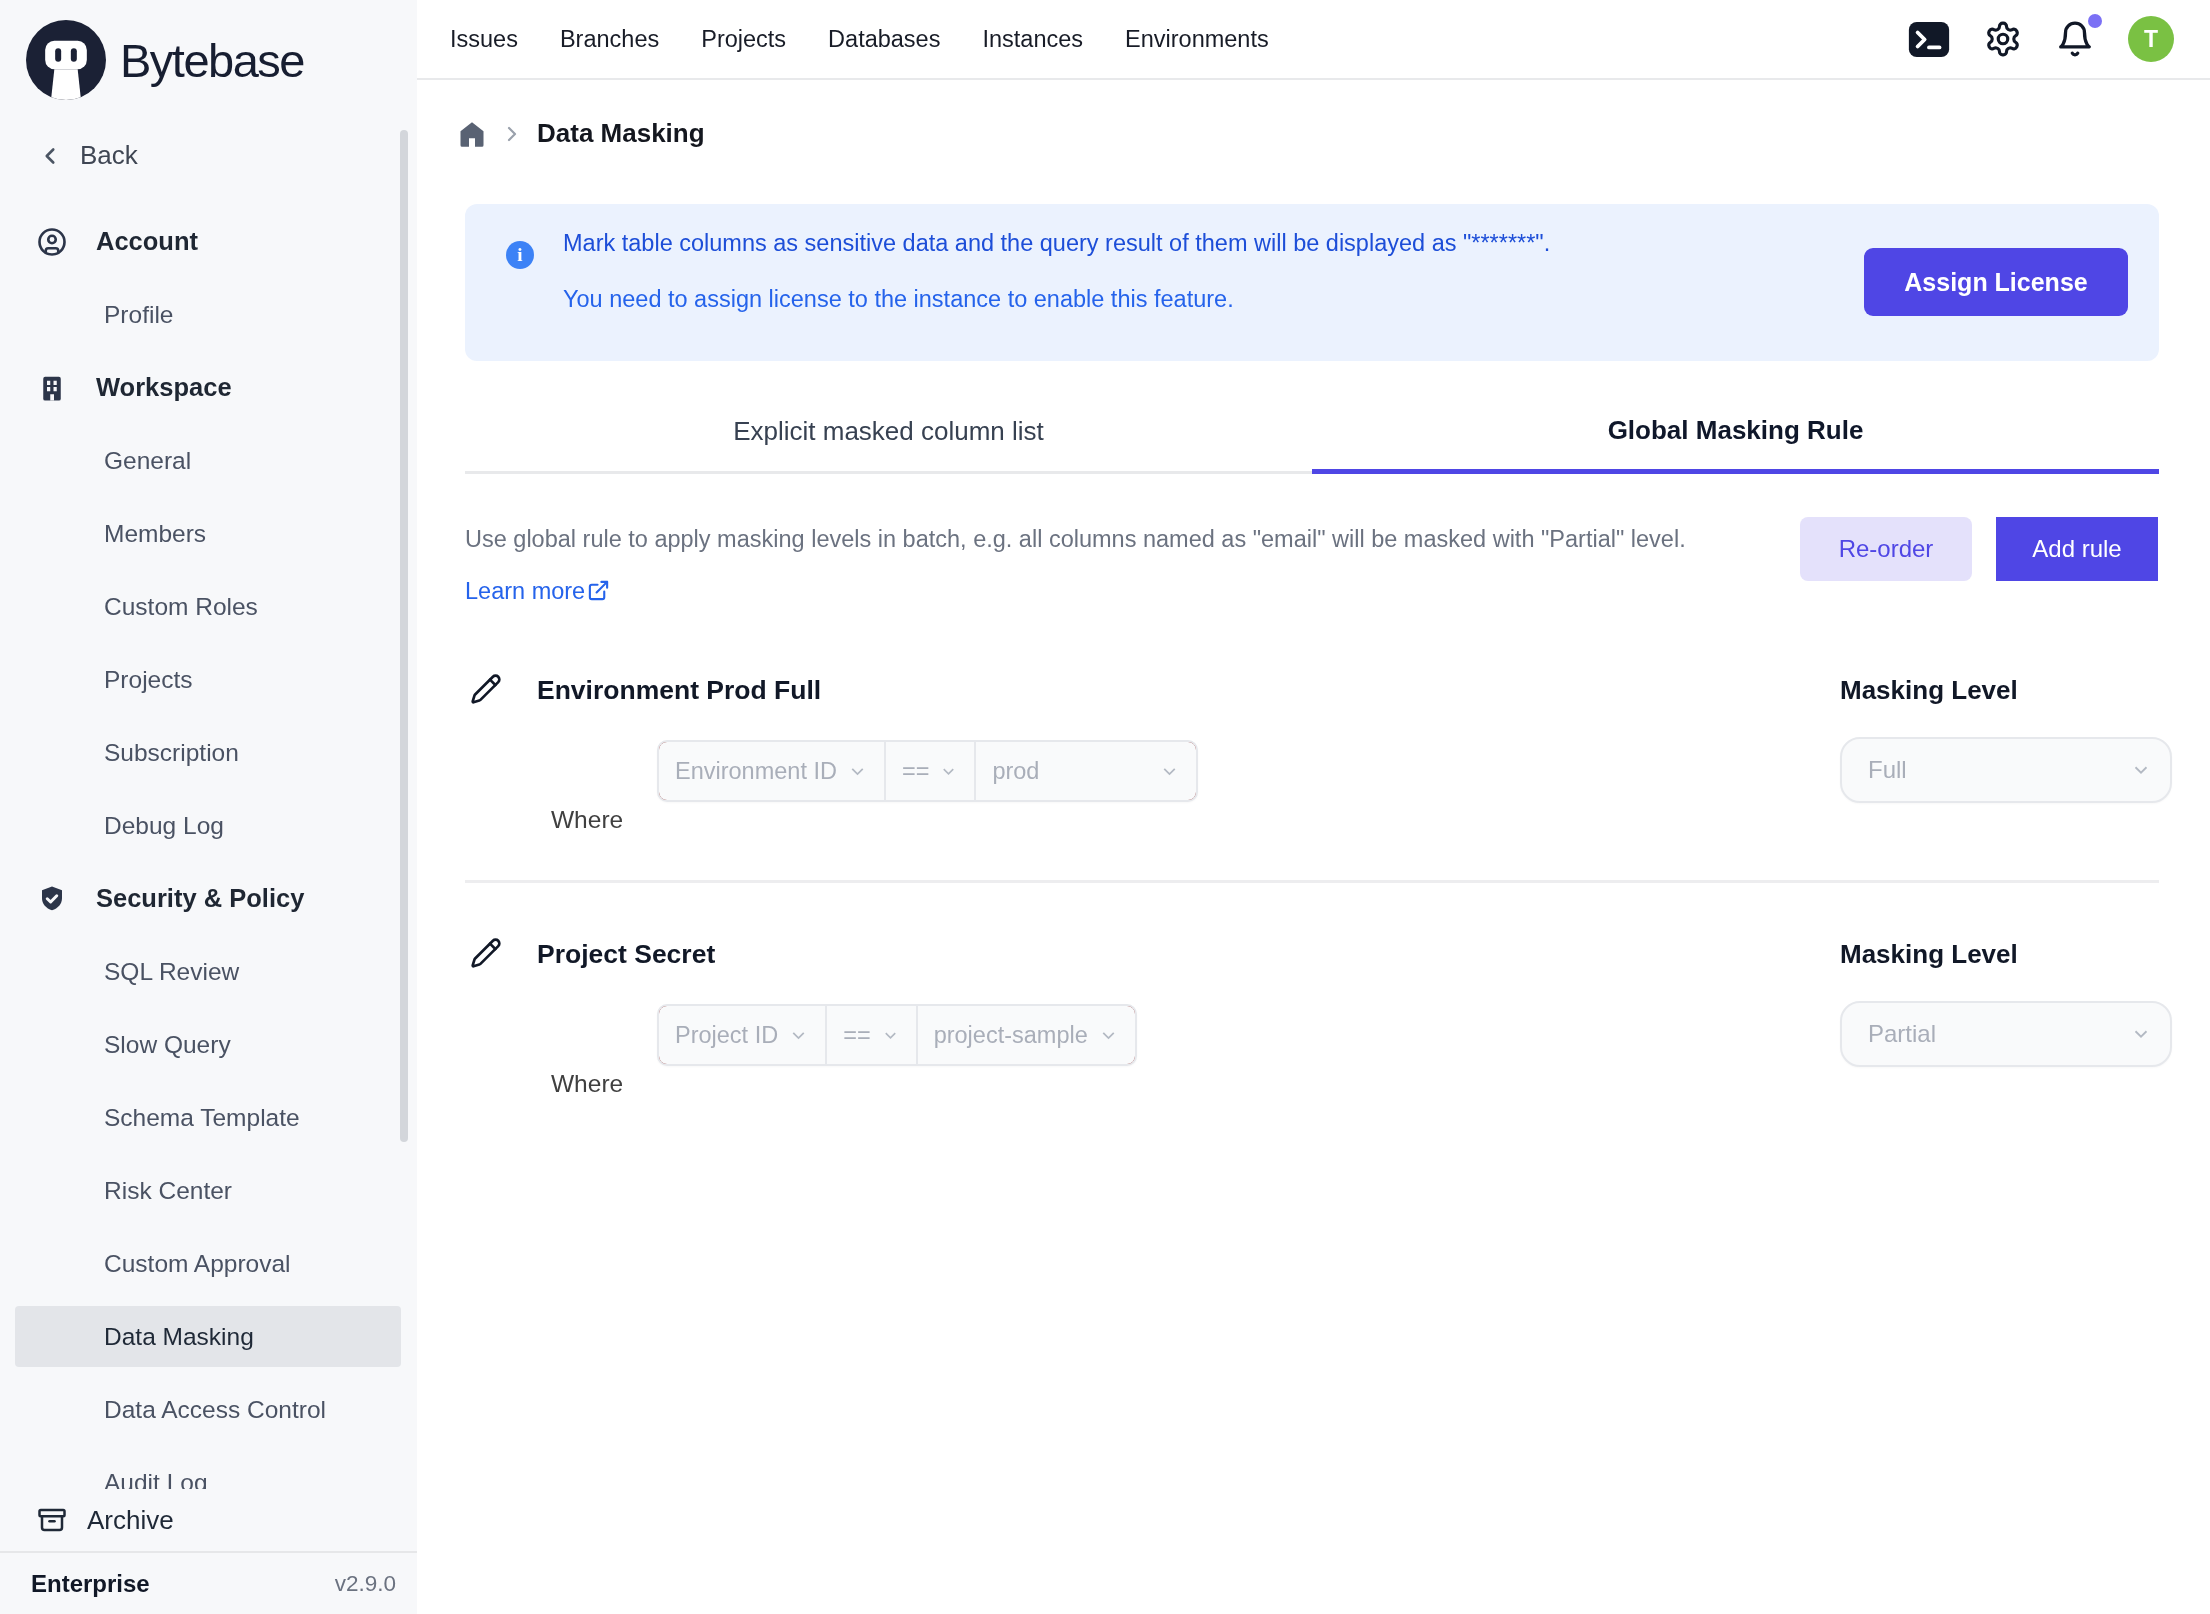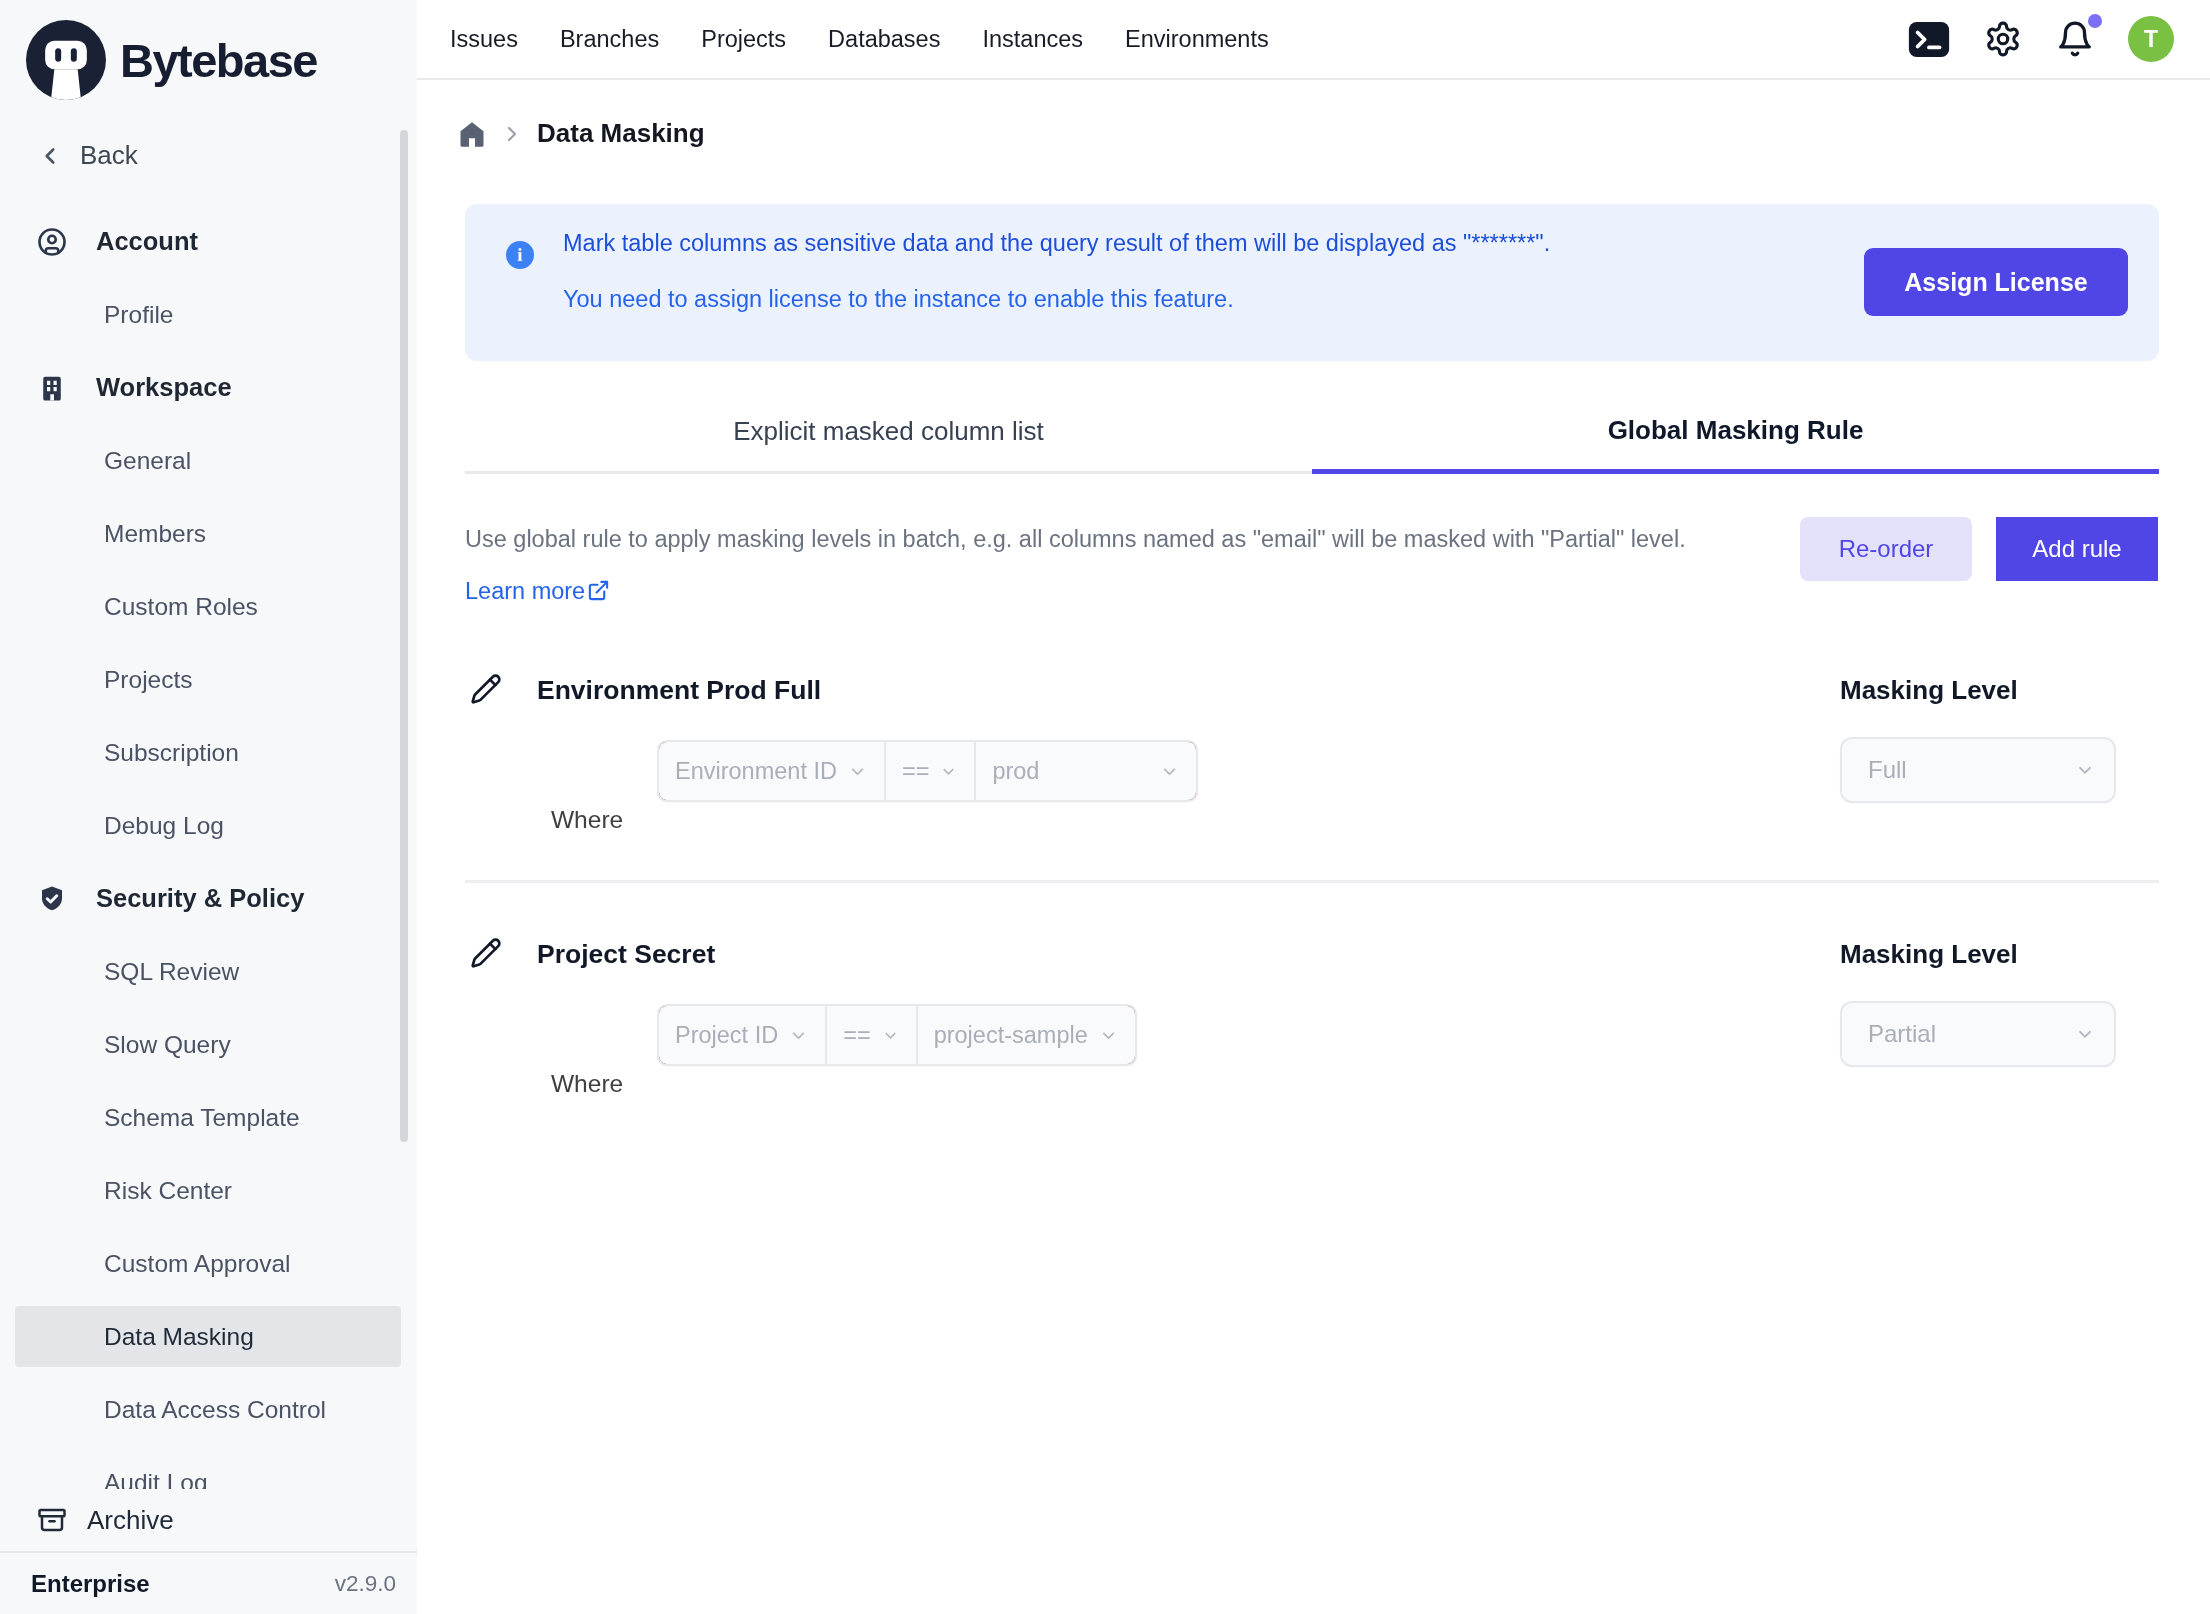--- a/index.html
+++ b/index.html
@@ -3,21 +3,21 @@
 <meta charset="utf-8">
 <style>
   * { margin:0; padding:0; box-sizing:border-box; }
   html,body { width:2210px; height:1614px; }
   body { font-family:"Liberation Sans", sans-serif; background:#ffffff; position:relative; overflow:hidden; color:#111827; }
   svg { display:block; }
 
   
   .sidebar { position:absolute; left:0; top:0; width:417px; height:1614px; background:#f7f8fa; }
   .logo { position:absolute; left:26px; top:20px; display:flex; align-items:center; gap:14px; cursor:pointer; }
-  .logo-word { font-size:47px; font-weight:700; letter-spacing:-1.5px; color:#171e31; }
+  .logo-word { font-size:47px; font-weight:400; letter-spacing:-1.5px; color:#171e31; }
   .back-row { position:absolute; left:37px; top:140px; display:flex; align-items:center; gap:17px; cursor:pointer; }
   .back-label { font-size:26px; color:#3f4653; font-weight:500; }
   .nav { position:absolute; left:0; top:205px; right:0; }
   .row { height:73px; display:flex; align-items:center; position:relative; cursor:pointer; }
   .row.header { padding-left:37px; gap:29px; }
   .row.header .hlabel { font-size:25.5px; font-weight:700; color:#1f2733; }
   .row.item { padding-left:104px; }
   .row.item .ilabel { font-size:24.5px; color:#4a5263; position:relative; z-index:2; }
   .active-pill { position:absolute; left:15px; right:16px; top:6px; height:61px; background:#e3e5e9; border-radius:4px; z-index:1; }
   .row.item.active .ilabel { color:#1f2937; }
@@ -61,21 +61,21 @@
 
   .rule { position:absolute; left:0; right:0; height:260px; }
   .rule .pencil { position:absolute; left:53px; top:0; cursor:pointer; }
   .rule .rtitle { position:absolute; left:120px; top:2px; font-size:26.5px; font-weight:600; color:#111827; }
   .rule .mlabel { position:absolute; left:1423px; top:2px; font-size:26px; font-weight:600; color:#111827; }
   .rule .wlabel { position:absolute; left:134px; top:85px; font-size:24.5px; color:#404040;margin-top:48px; }
   .cond-group { position:absolute; left:240px; top:67px; height:62px; display:flex; align-items:stretch; border:2px solid #e6e8ec; background:#7f1d1d; border-radius:10px; overflow:hidden; box-shadow:0 1px 2px rgba(0,0,0,0.03); }
   .cs { display:flex; align-items:center; gap:10px; padding:0 16px; font-size:23.5px; color:#a9aeb9; background:#f9fafb; border-right:2px solid #e6e8ec; cursor:pointer; }
   .cs:last-child { border-right:none; }
   .cs.value-wide { min-width:220px; justify-content:space-between; }
-  .lvl-select { position:absolute; left:1423px; top:64px; width:276px; height:66px; border:2px solid #e6e8ec; border-radius:12px; background:#f9fafb; display:flex; align-items:center; justify-content:space-between; padding:0 18px 0 26px; font-size:24px; color:#a9aeb9; cursor:pointer; box-shadow:0 1px 2px rgba(0,0,0,0.03); }
+  .lvl-select { position:absolute; left:1423px; top:64px; width:332px; height:66px; border:2px solid #e6e8ec; border-radius:20px; background:#f9fafb; display:flex; align-items:center; justify-content:space-between; padding:0 18px 0 26px; font-size:24px; color:#a9aeb9; cursor:pointer; box-shadow:0 1px 2px rgba(0,0,0,0.03); }
   .rule-divider { position:absolute; left:48px; top:800px; width:1694px; height:3px; background:#ededef; }
 </style>
 </head>
 <body>
 
 <div class="sidebar">
 
   <div class="logo">
     <span>
       <svg width="80" height="80" viewBox="0 0 48 48">

